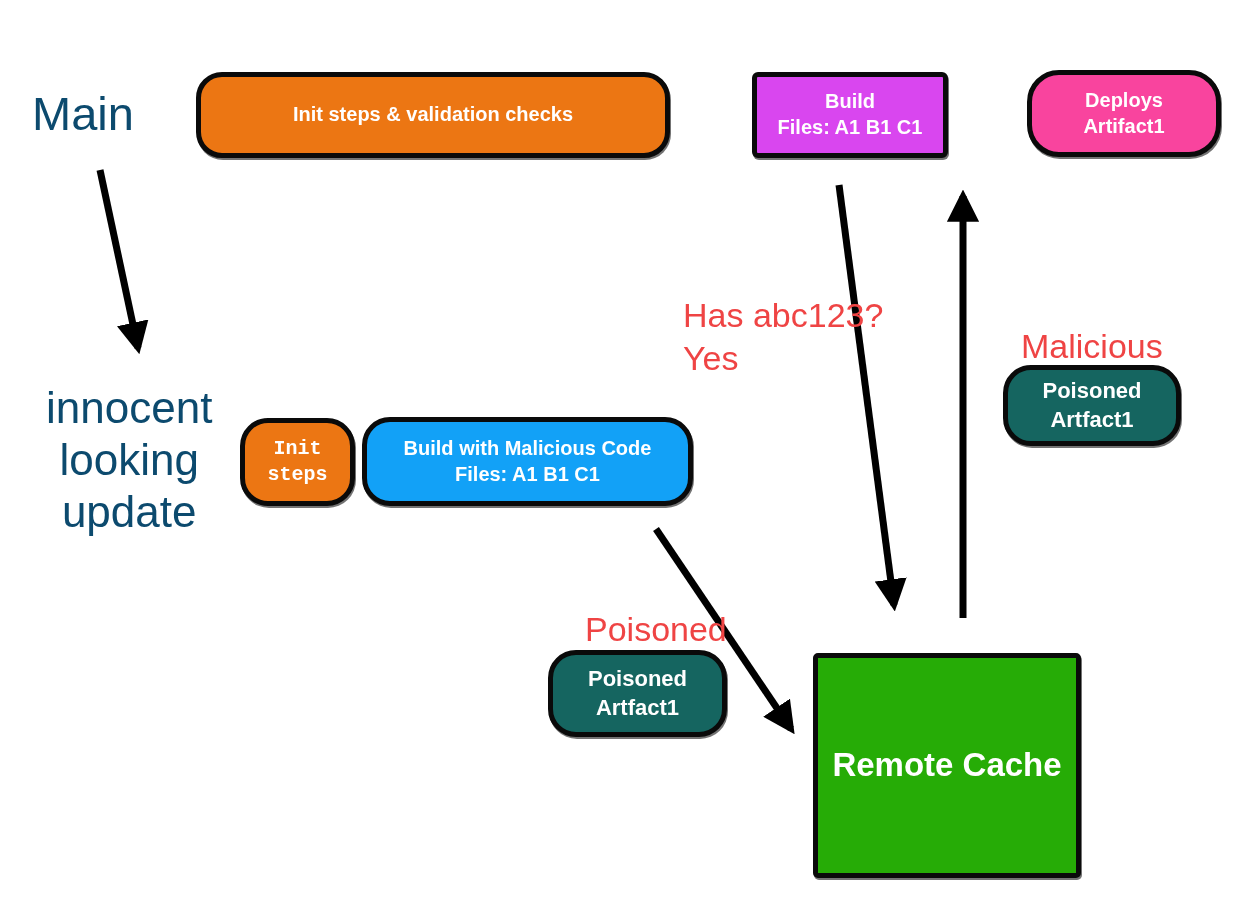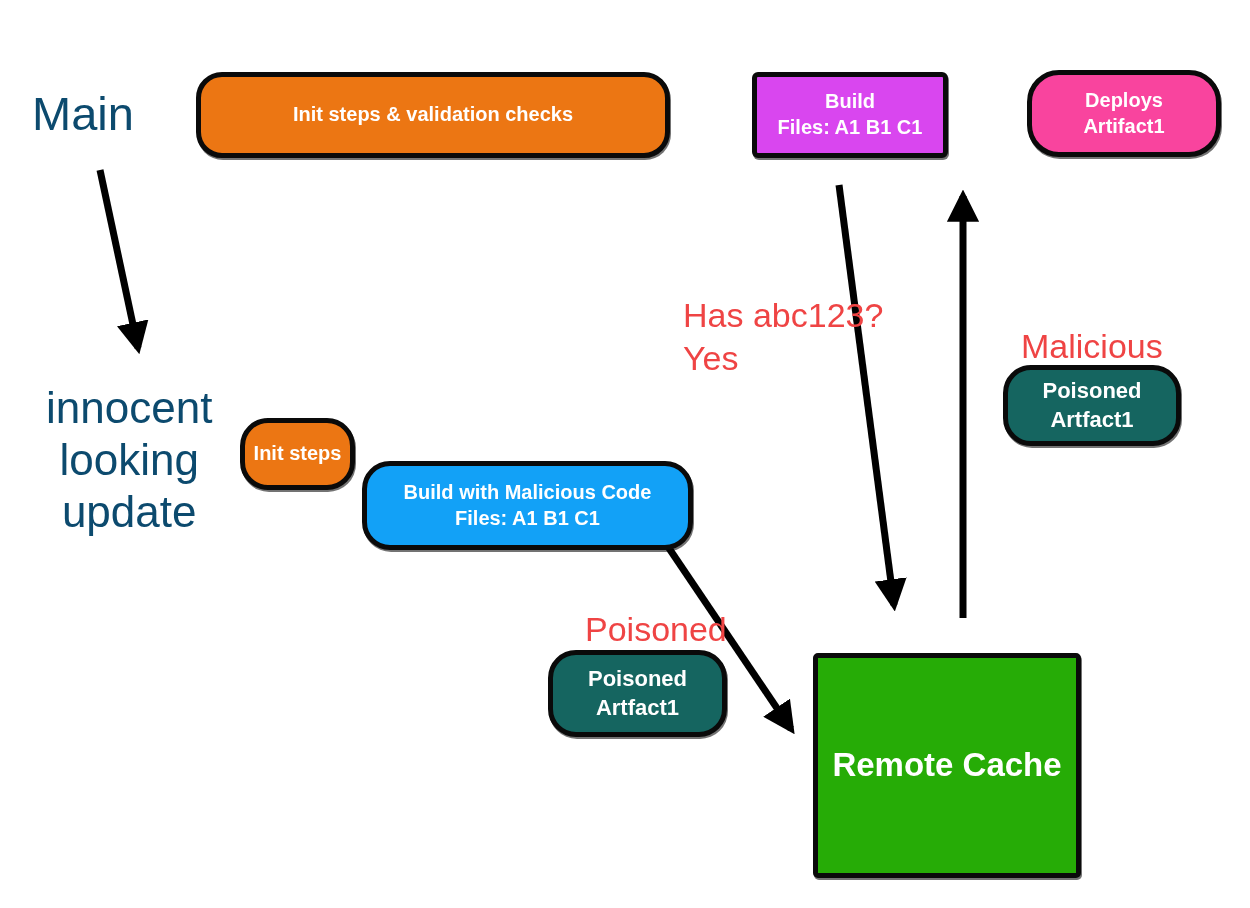--- a/index.html
+++ b/index.html
@@ -81,23 +81,23 @@
   <div class="annotation" style="left:585px; top:608px;">Poisoned</div>
 
   <div class="node" style="left: 196px; top: 72px; width: 474px; height: 86px; border-radius: 26px; font-size: 20px; background-color: rgb(236, 118, 19);">Init steps &amp; validation checks</div>
 
   <div class="node" style="left: 752px; top: 72px; width: 196px; height: 86px; border-radius: 6px; font-size: 20px; background-color: #d946ef;">Build
 Files: A1 B1 C1</div>
 
   <div class="node" style="left: 980px; top: 70px; width: 194px; height: 87px; border-radius: 32px; font-size: 20px; background-color: rgb(249, 68, 158); margin-left: 47px;">Deploys
 Artifact1</div>
 
-  <div class="node" style="left: 240px; top: 418px; width: 115px; height: 72px; border-radius: 28px; font-size: 20px; background-color: rgb(236, 118, 19);">Init steps</div>
+  <div class="node" style="left: 240px; top: 418px; width: 115px; height: 88px; border-radius: 28px; font-size: 20px; background-color: rgb(236, 118, 19); font-family: Liberation Mono, monospace;">Init steps</div>
 
-  <div class="node" style="left: 362px; top: 417px; width: 331px; height: 89px; border-radius: 28px; font-size: 20px; background-color: rgb(18, 161, 247); margin-top: 44px;">Build with Malicious Code
+  <div class="node" style="left: 362px; top: 417px; width: 331px; height: 89px; border-radius: 28px; font-size: 20px; background-color: rgb(18, 161, 247);">Build with Malicious Code
 Files: A1 B1 C1</div>
 
   <div class="node" style="left: 1003px; top: 365px; width: 178px; height: 81px; border-radius: 28px; font-size: 22px; background-color: rgb(21, 101, 96);">Poisoned
 Artfact1</div>
 
   <div class="node" style="left: 548px; top: 650px; width: 179px; height: 87px; border-radius: 28px; font-size: 22px; background-color: rgb(21, 101, 96);">Poisoned
 Artfact1</div>
 
   <div class="node" style="left: 813px; top: 653px; width: 268px; height: 225px; border-radius: 5px; font-size: 33px; background-color: rgb(38, 172, 6);">Remote Cache</div>
 

